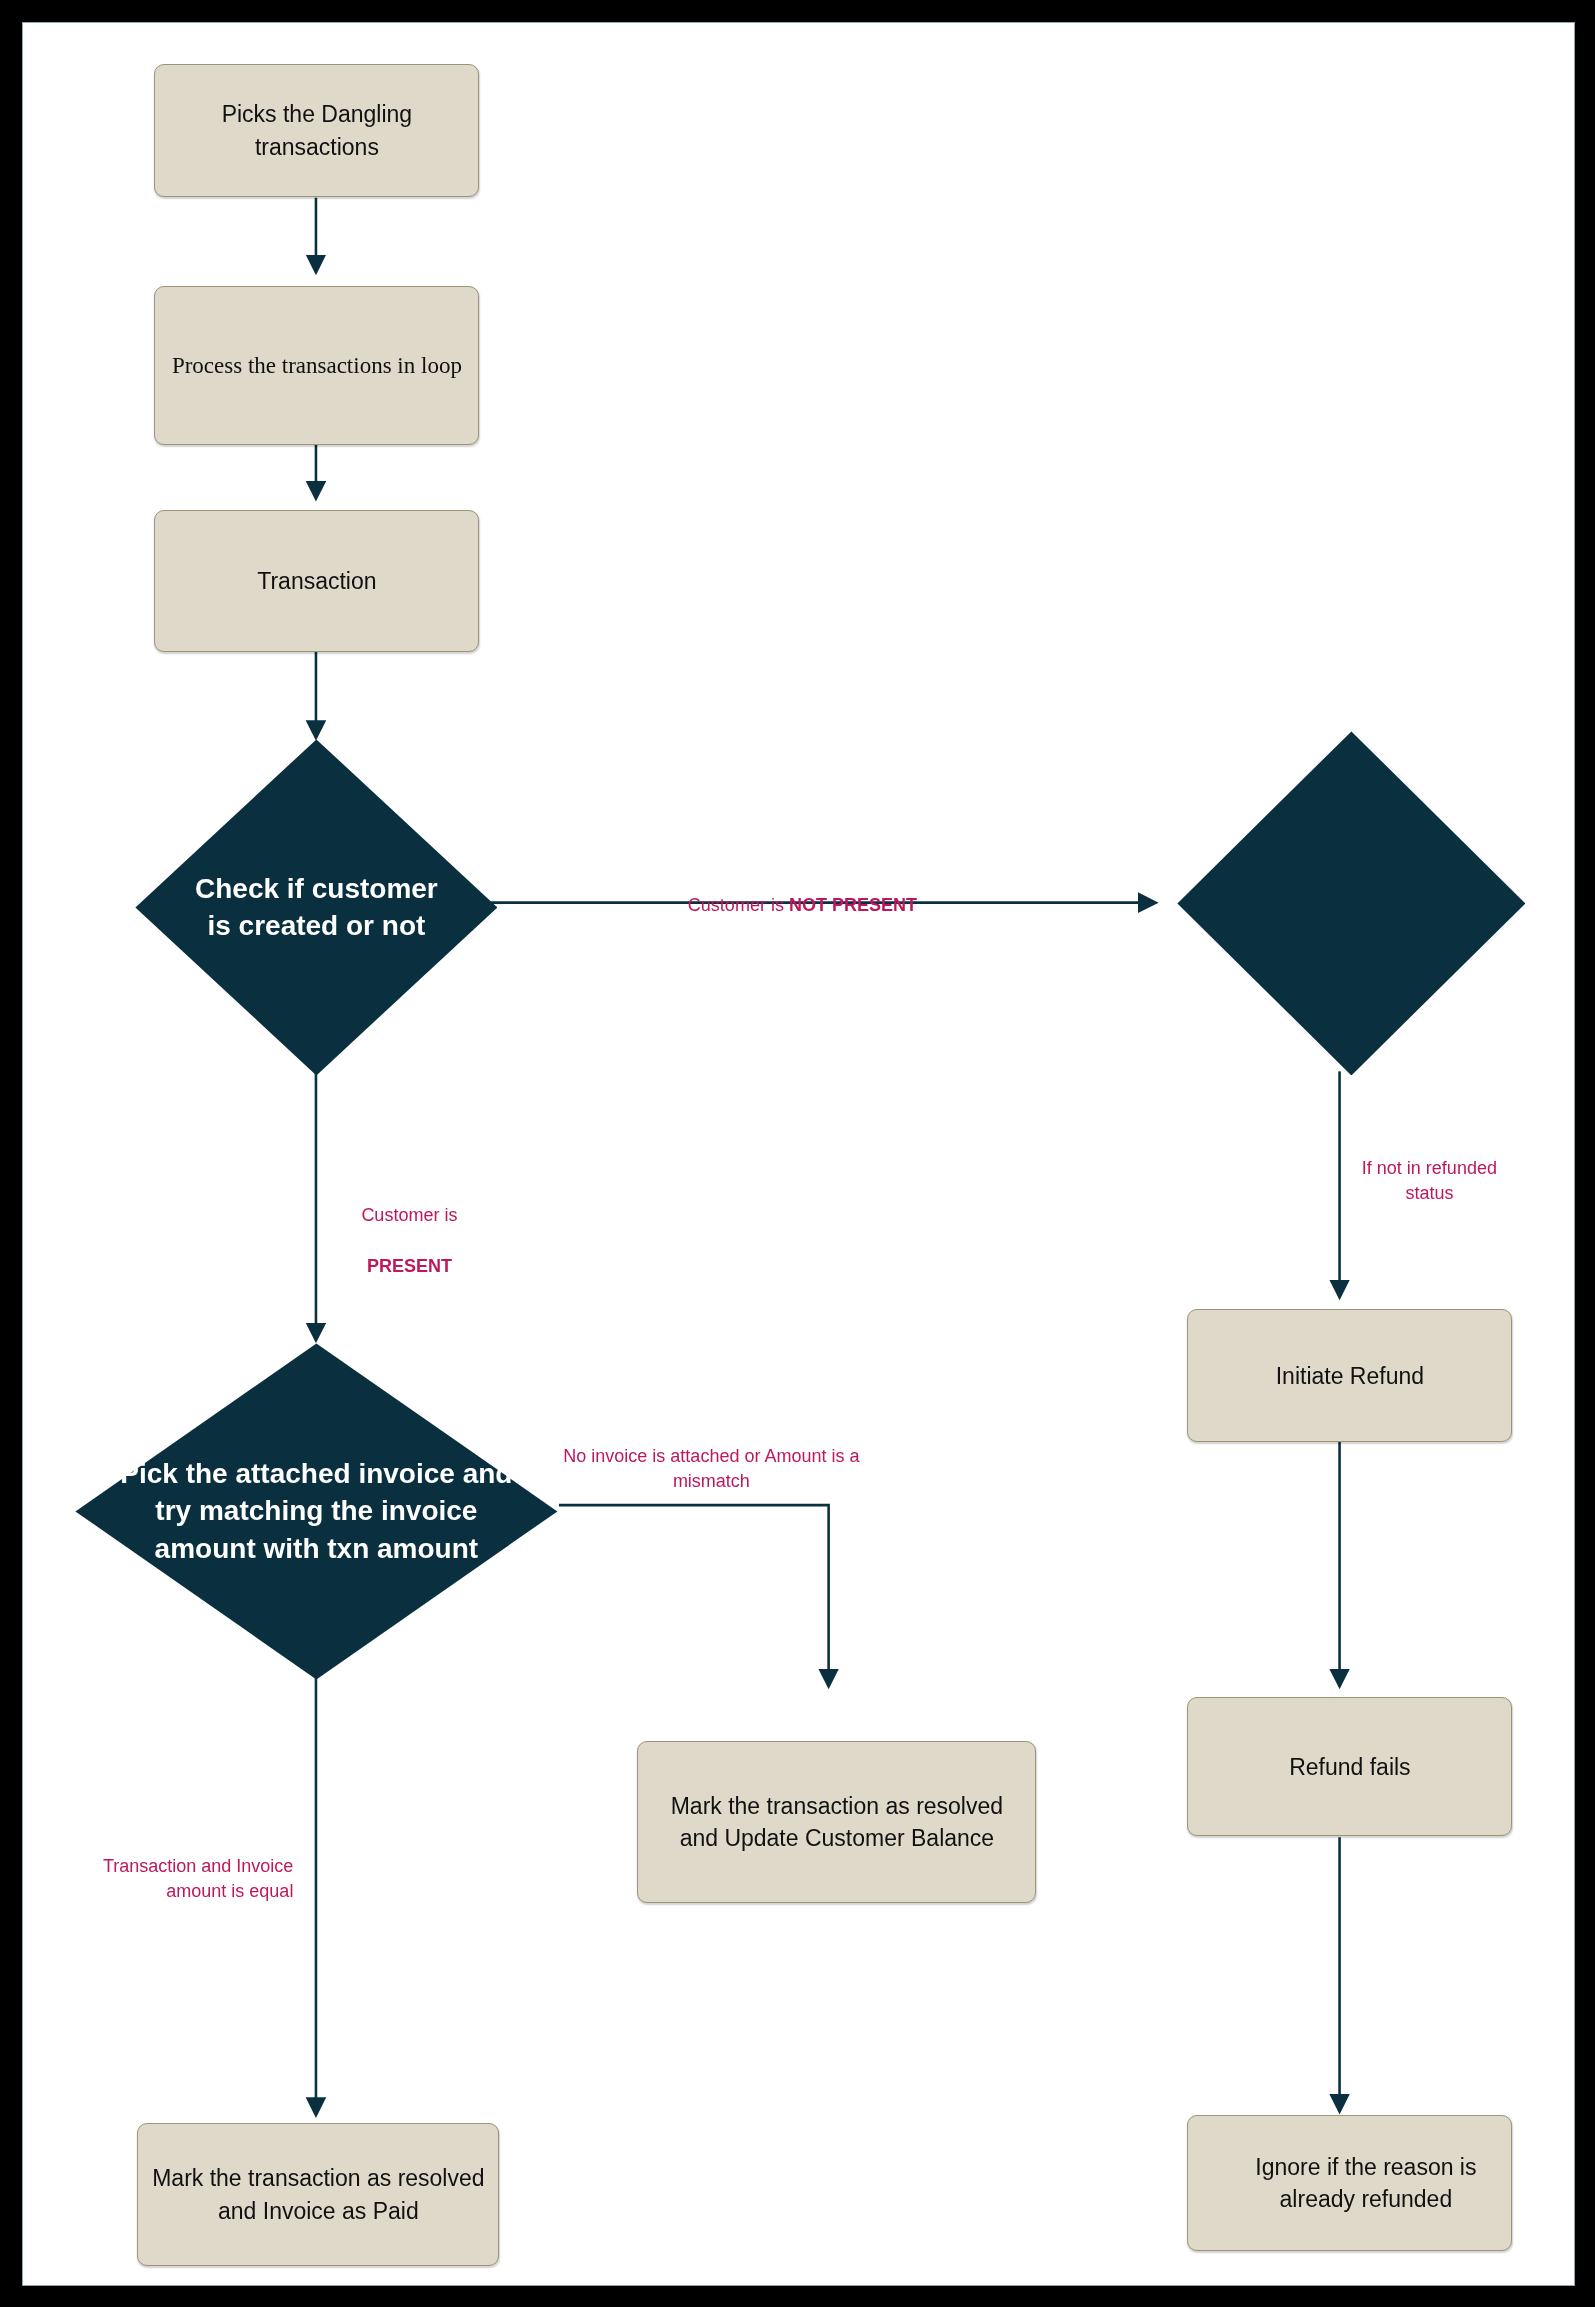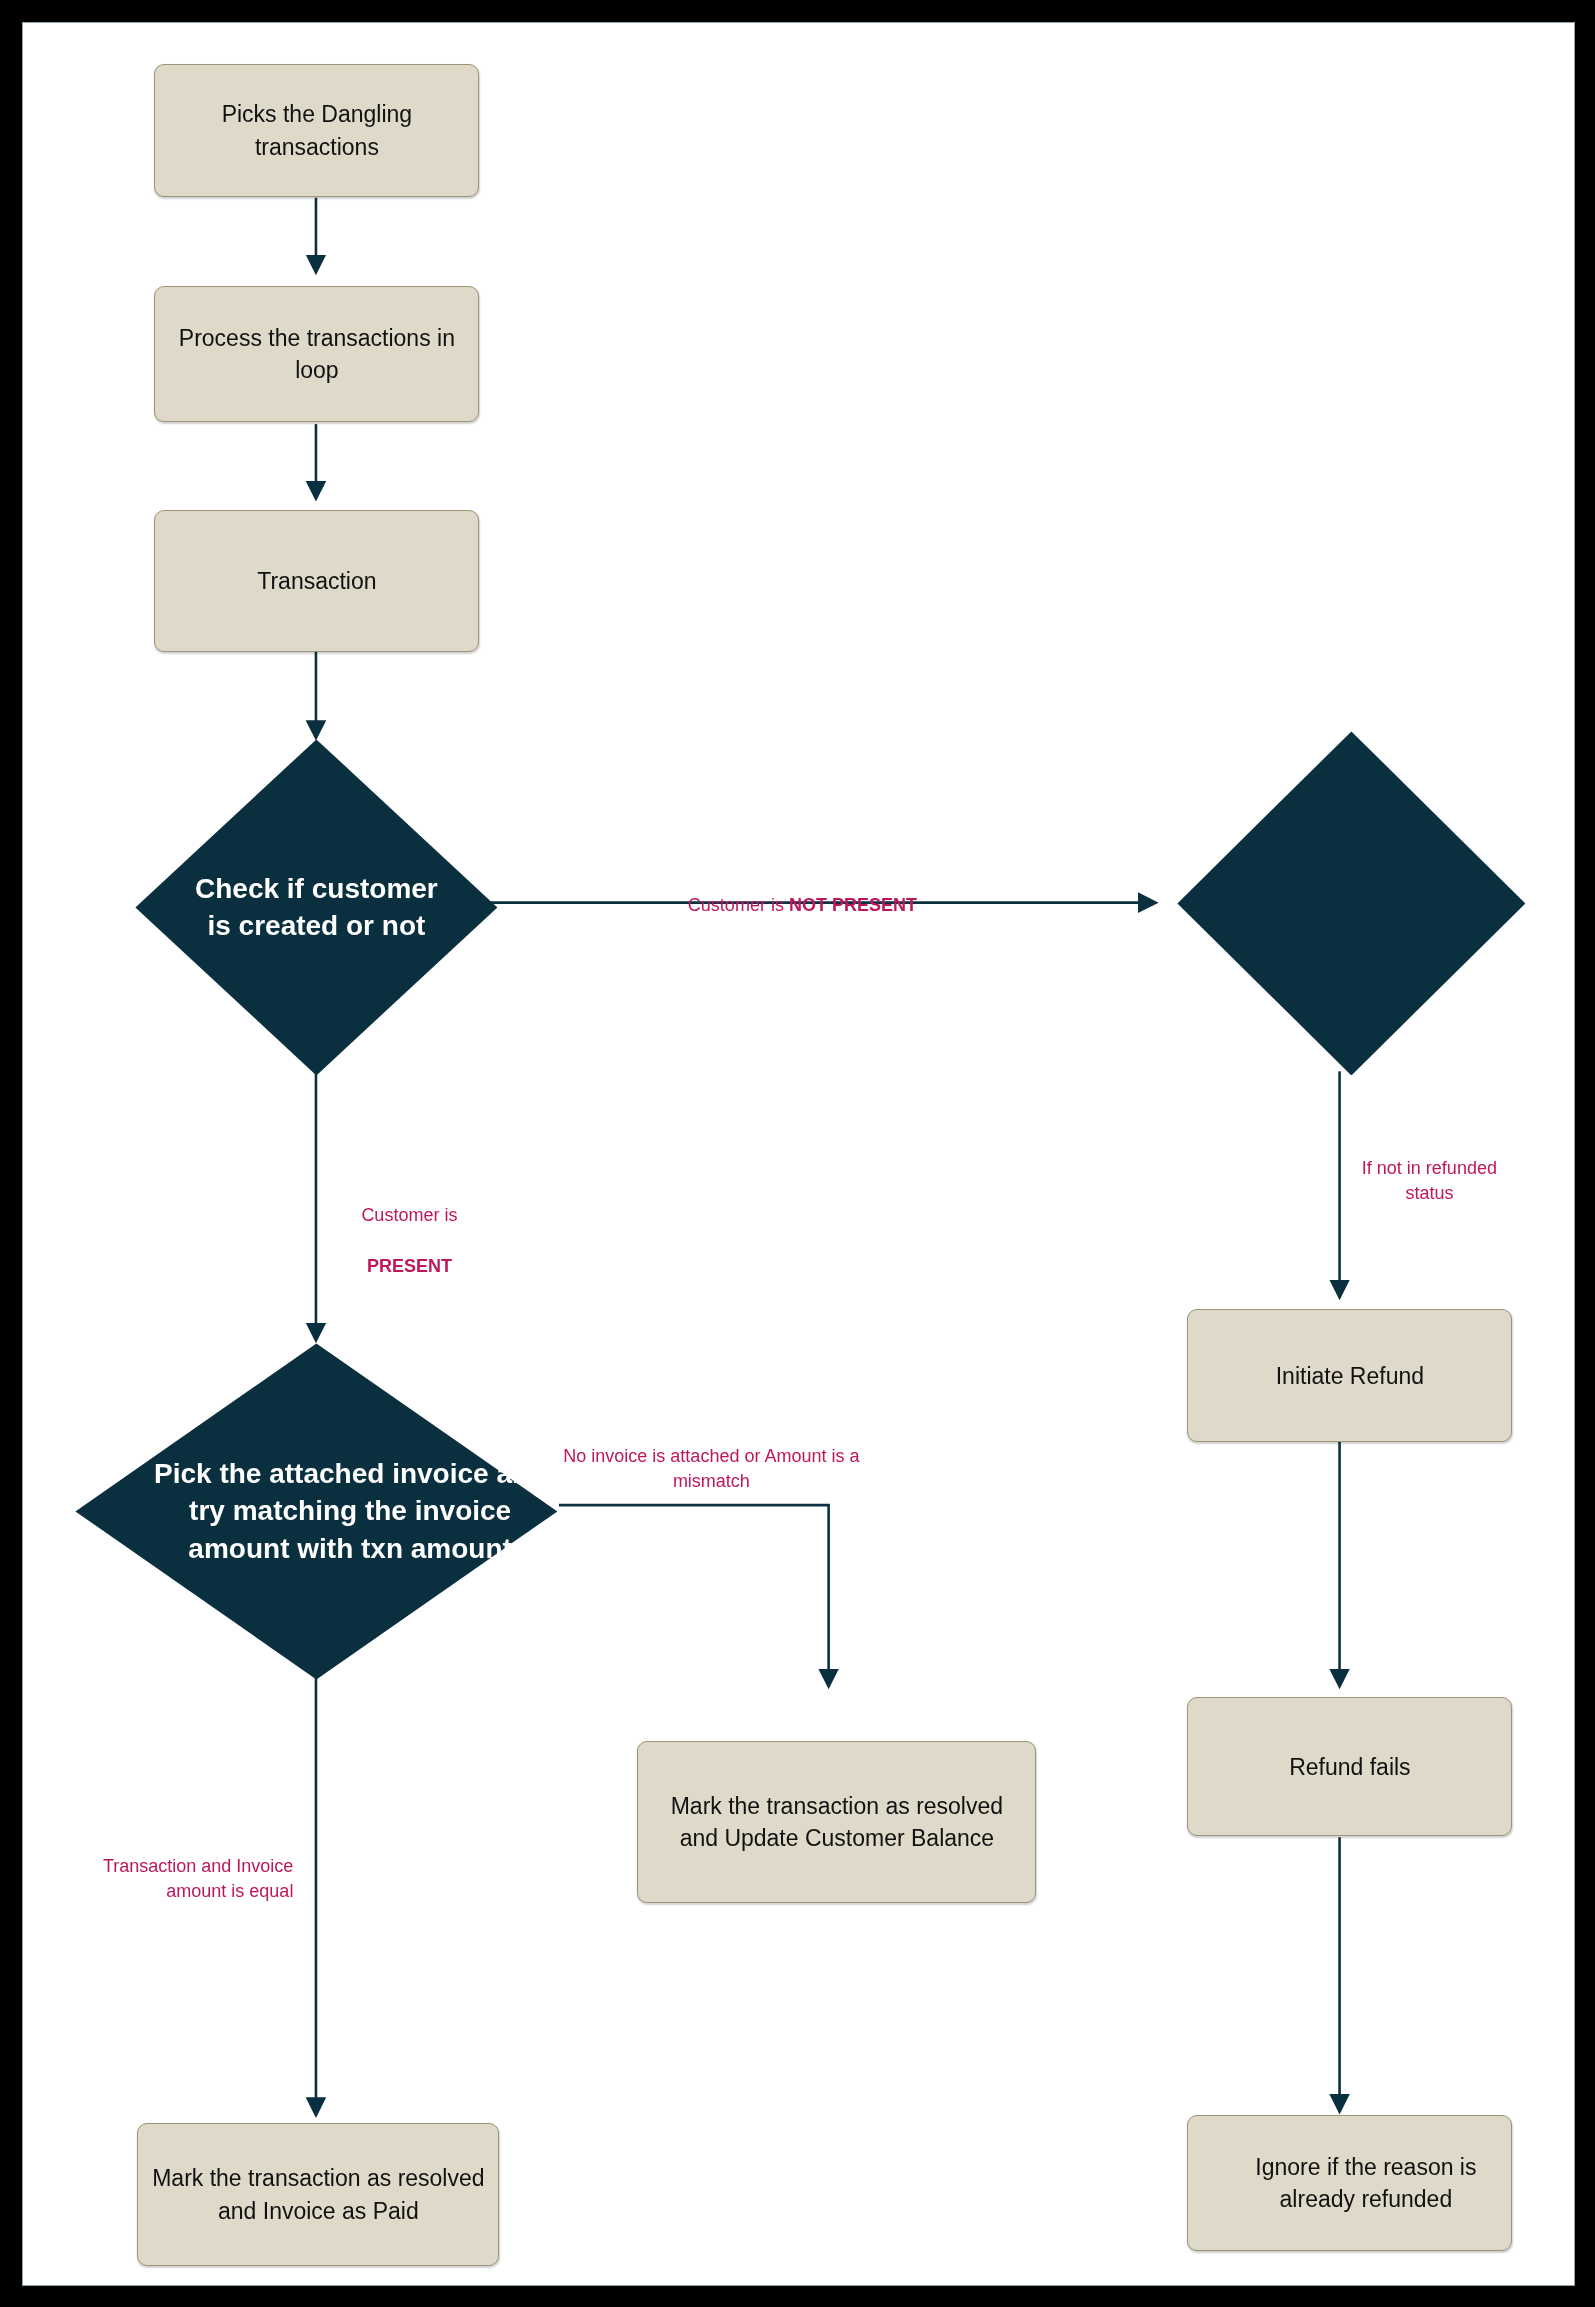--- a/index.html
+++ b/index.html
@@ -134,42 +134,42 @@
         <path d="M622,1722 L935,1722 L935,1930" marker-end="url(#arrow)"></path>
 
         <path d="M340,1920 L340,2428" marker-end="url(#arrow)"></path>
       </g>
     </svg>
 
     <div class="node-box" style="left:131px; top:41px; width:325px; height:133px;">
       <span>Picks the Dangling transactions</span>
     </div>
 
-    <div class="node-box" style="left:131px; top:263px; width:325px; height:136px;">
+    <div class="node-box" style="left:131px; top:263px; width:325px; height:159px;font-family:Liberation Serif, serif;">
       <span>Process the transactions in loop</span>
     </div>
 
     <div class="node-box" style="left:131px; top:487px; width:325px; height:142px;">
       <span>Transaction</span>
     </div>
 
     <div class="node-diamond" style="left:112px; top:716px; width:362px; height:336px;">
       <div class="diamond-shape"></div>
       <div class="diamond-label">Check if customer is created or not</div>
     </div>
 
     <div class="node-diamond" style="left:1154px; top:708px; width:348px; height:344px;">
       <div class="diamond-shape"></div>
     </div>
 
     <div class="node-box" style="left:1164px; top:1286px; width:325px; height:133px;">
       <span>Initiate Refund</span>
     </div>
 
-    <div class="node-diamond" style="left:52px; top:1320px; width:482px; height:336px;justify-content:flex-end;">
+    <div class="node-diamond" style="left:52px; top:1320px; width:482px; height:336px;">
       <div class="diamond-shape"></div>
       <div class="diamond-label" style="width:86%;">Pick the attached invoice and try matching the invoice amount with txn amount</div>
     </div>
 
     <div class="node-box" style="left:614px; top:1672px; width:399px; height:162px;margin-top:46px;">
       <span>Mark the transaction as resolved and Update Customer Balance</span>
     </div>
 
     <div class="node-box" style="left:1164px; top:1674px; width:325px; height:139px;">
       <span>Refund fails</span>

